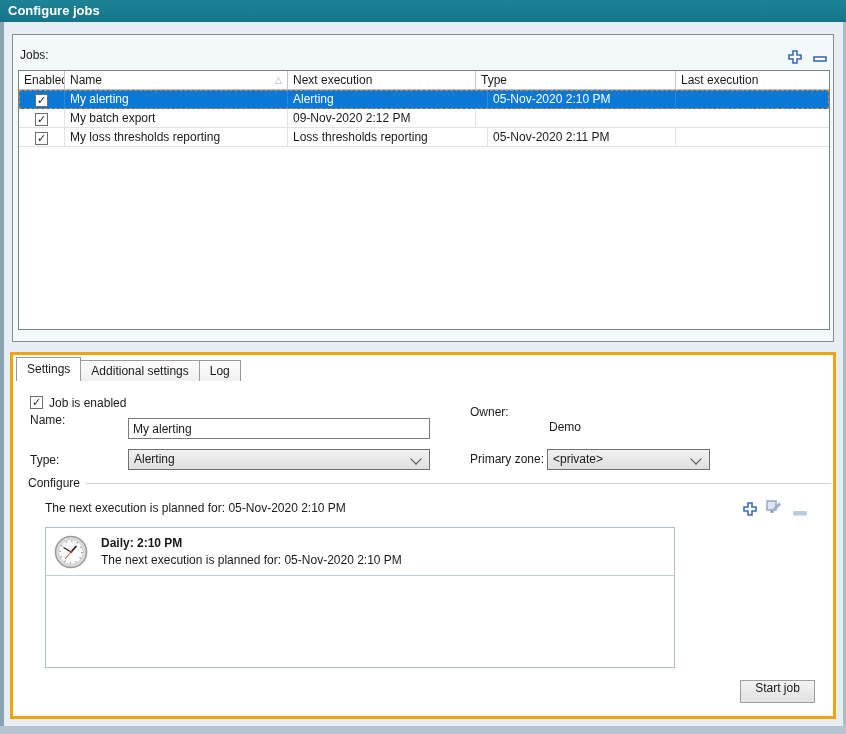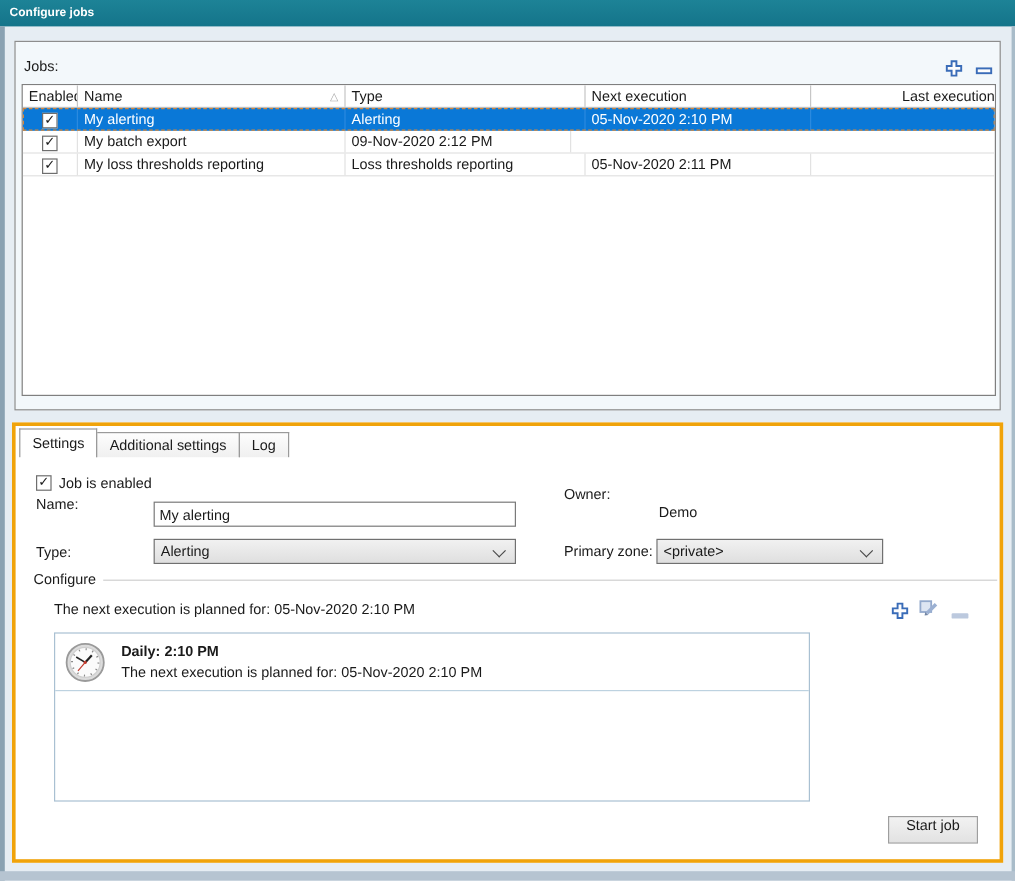--- a/index.html
+++ b/index.html
@@ -11,21 +11,21 @@
     background: #e6edf3;
     position: relative;
     overflow: hidden;
   }
   .abs { position: absolute; }
 
   
   .titlebar {
     left:0; top:0; width:846px; height:22px;
     background: linear-gradient(#1d8397, #14748a);
-    color:#fff; font-weight:bold; font-size:10px;
+    color:#fff; font-weight:bold; font-size:13px;
     line-height:22px; padding-left:8px;
   }
   .frame-left  { left:0; top:22px; width:4px;  height:712px; background:#8aa2b2; }
   .frame-right { right:0; top:22px; width:3px; height:712px; background:#a9bcc9; }
   .frame-bottom{ left:0; top:726px; width:846px; height:8px; background:#b6c4d1; }
 
   
   .jobs-panel {
     left:12px; top:34px; width:822px; height:308px;
     background:#f3f8fb; border:1px solid #8d8d8d;
@@ -38,21 +38,21 @@
   .jobs-table {
     left:5px; top:35px; width:812px; height:260px;
     background:#fff; border:1px solid #7f7f7f; overflow:hidden;
   }
   .trow { display:flex; height:19px; width:100%; }
   .tcell {
     height:100%; line-height:18px; padding-left:5px;
     overflow:hidden; white-space:nowrap;
   }
   .c0 { width:46px;  } .c1 { width:223px; } .c2 { width:200px; }
-  .c3 { width:188px; } .c4 { flex:1;text-align:right; }
+  .c3 { width:188px; } .c4 { flex:1; }
   .thead { border-bottom:1px solid #bdbdbd; background:#fff; }
   .thead .tcell { border-right:1px solid #c6c6c6; }
   .thead .c4 { border-right:none; }
   .tbody-row .tcell { border-right:1px solid #e2e2e2; }
   .tbody-row .c4 { border-right:none; }
   .tbody-row { border-bottom:1px solid #e2e2e2; }
   .row-selected {
     background:#0a78d7; color:#fff;
     outline:1px dashed #d4873c; outline-offset:-1px;
     border-bottom:none;
@@ -139,22 +139,22 @@
   <div class="abs icon-btn" style="right:5px; top:18px;">
     <svg width="16" height="9" viewBox="0 0 16 9">
       <rect x="2" y="2" width="12" height="4" fill="#fdfdfd" stroke="#3a6cb8" stroke-width="1.6"></rect>
     </svg>
   </div>
 
   <div class="abs jobs-table">
     <div class="trow thead">
       <div class="tcell c0">Enabled</div>
       <div class="tcell c1"><span>Name</span><span class="sort-glyph">△</span></div>
+      <div class="tcell c3">Next execution</div>
       <div class="tcell c2">Type</div>
-      <div class="tcell c3">Next execution</div>
       <div class="tcell c4">Last execution</div>
     </div>
 
     <div class="trow tbody-row row-selected">
       <div class="tcell c0 cell-check"><span class="cb"><span>✓</span></span></div>
       <div class="tcell c1">My alerting</div>
       <div class="tcell c2">Alerting</div>
       <div class="tcell c3">05-Nov-2020 2:10 PM</div>
       <div class="tcell c4"></div>
     </div>
@@ -193,21 +193,21 @@
   <input class="text-input" style="left: 115px; top: 63px; width: 302px;" value="My alerting">
   <div class="lbl" style="left:457px; top:50px;">Owner:</div>
   <div class="lbl" style="left:536px; top:65px;">Demo</div>
 
   <div class="lbl" style="left:17px; top:98px;">Type:</div>
   <div class="combo" style="left:115px; top:94px; width:302px;">
     <span>Alerting</span>
     <span class="chev"></span>
   </div>
   <div class="lbl" style="left:457px; top:97px;">Primary zone:</div>
-  <div class="combo" style="left:534px; top:94px; width:189px;">
+  <div class="combo" style="left:534px; top:94px; width:163px;">
     <span>&lt;private&gt;</span>
     <span class="chev"></span>
   </div>
 
   <div class="lbl" style="left:15px; top:121px;">Configure</div>
   <div class="group-line" style="left:73px; top:128px; width:745px;"></div>
 
   <div class="lbl" style="left:32px; top:146px;">The next execution is planned for: 05-Nov-2020 2:10 PM</div>
 
   <div class="abs icon-btn" style="left:729px; top:146px;">

